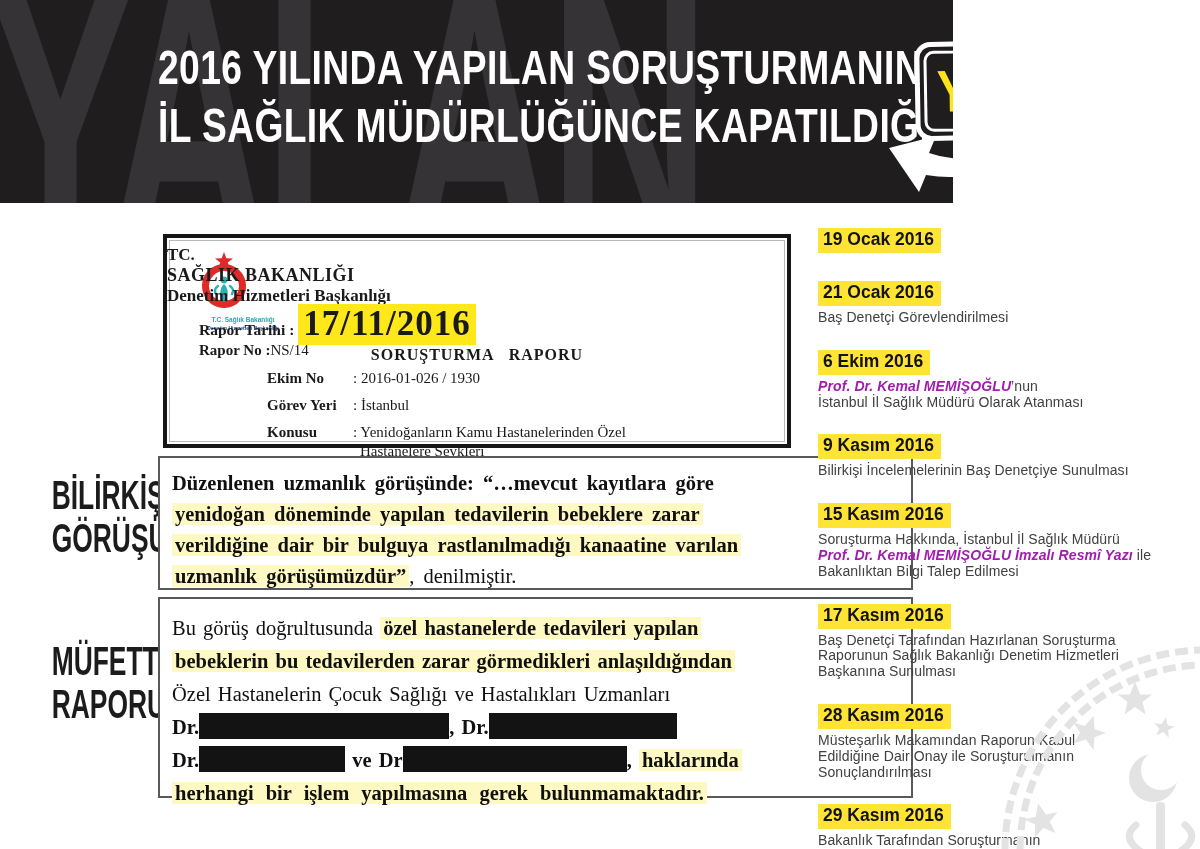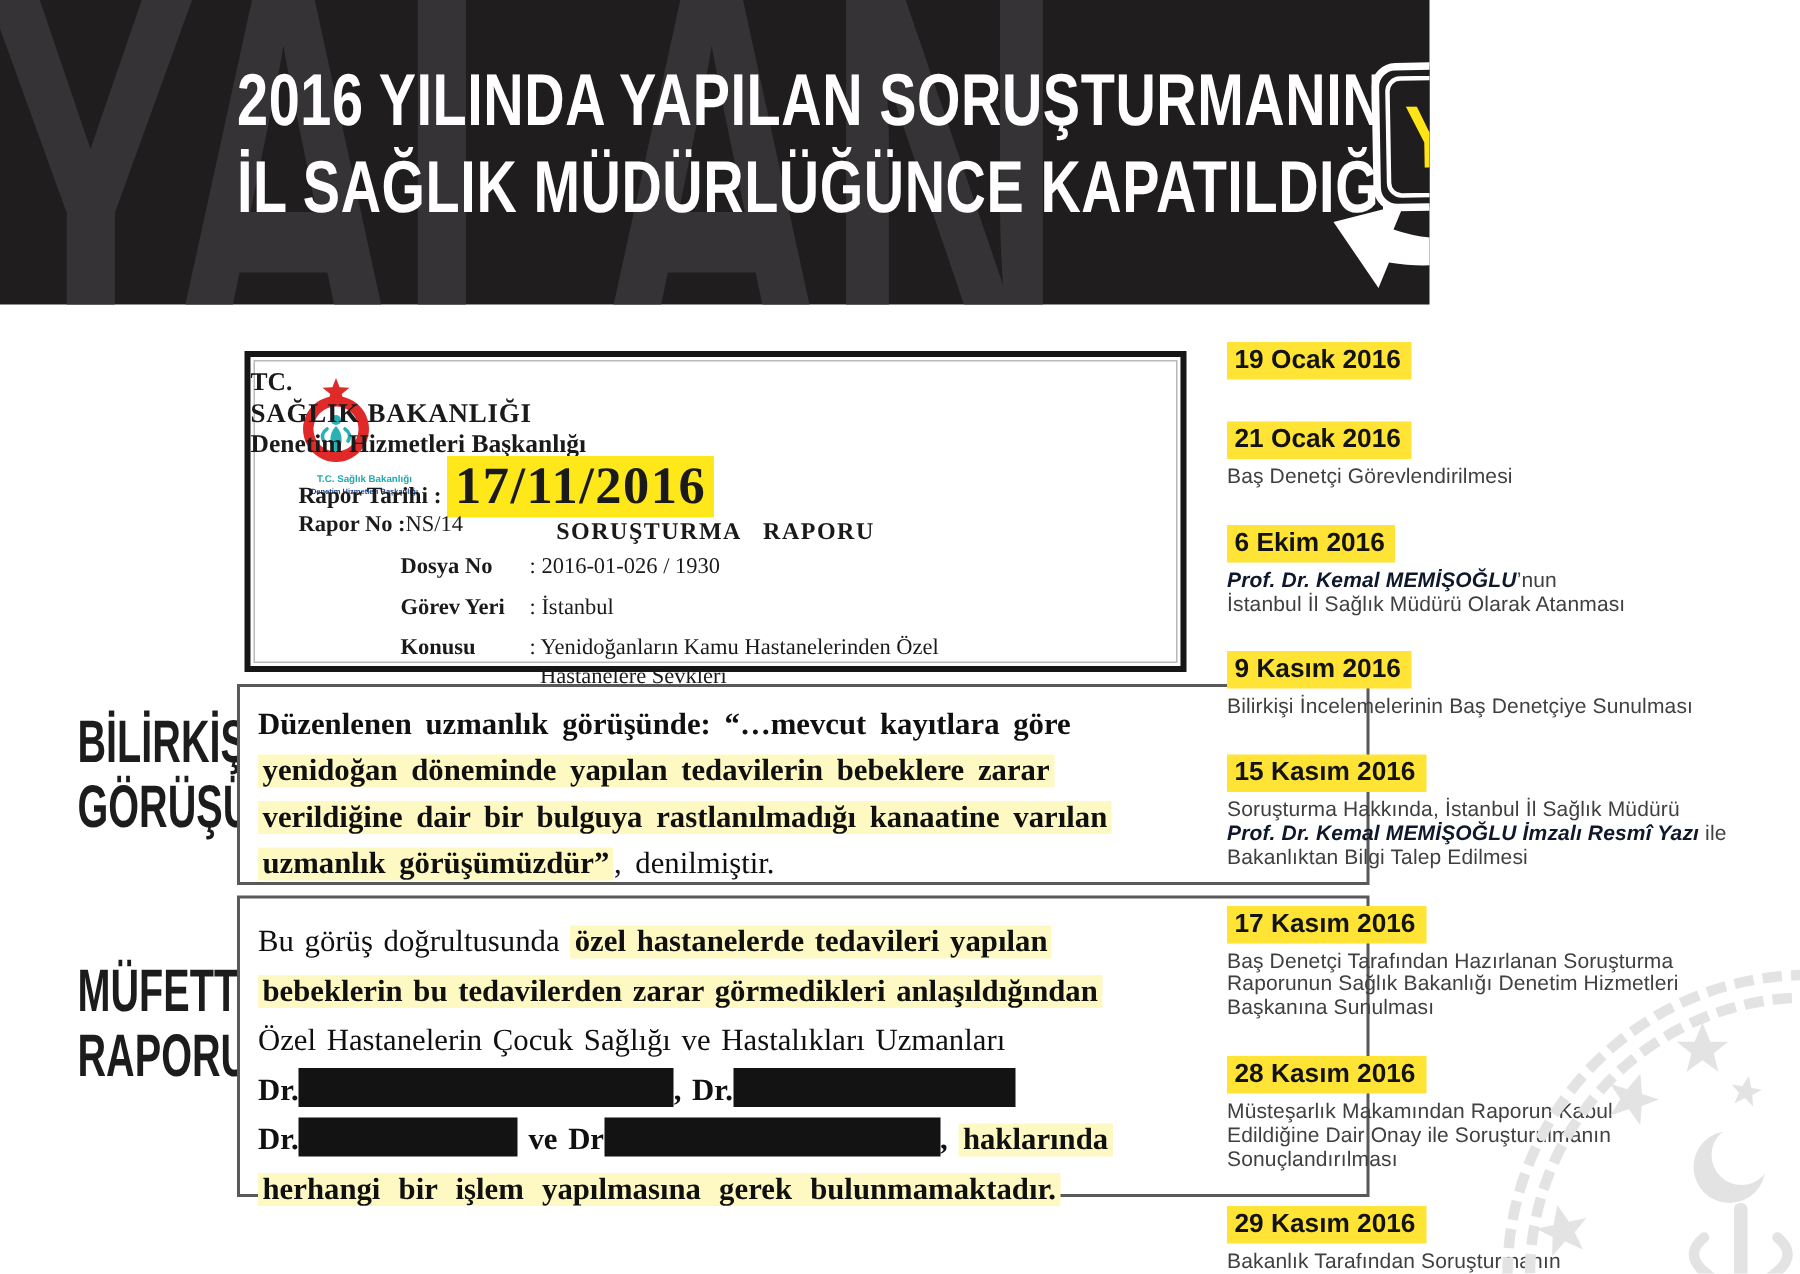--- a/index.html
+++ b/index.html
@@ -65,21 +65,21 @@
   .redact { display:inline-block; background:#131313; height:26px; vertical-align:-5px; }
   .r-w250 { width:250px; } .r-w188 { width:188px; } .r-w146 { width:146px; } .r-w224 { width:224px; }
   .wide-ws { word-spacing:7px !important; }
 
   
   .timeline { position:absolute; left:818px; top:228px; width:374px; display:flex; flex-direction:column; gap:24px; }
   .tl-entry { display:flex; flex-direction:column; align-items:flex-start; }
   .tl-date { display:inline-block; background:#ffe435; color:#131313; font-weight:bold; font-size:17.5px;
     padding:1px 7px 3px 5px; margin-bottom:4px; }
   .tl-line { font-size:14px; line-height:15.8px; color:#404040; letter-spacing:0.1px; white-space:nowrap; }
-  .tl-red { color:#0f172a; font-weight:bold; font-style:italic; }
+  .tl-red { color:#a21caf; font-weight:bold; font-style:italic; }
 
   
   .watermark { position:absolute; left:950px; top:610px; width:500px; height:500px; pointer-events:none; }
 </style>
 </head>
 <body>
 
 <div class="banner">
   <div class="ghost-text">YALAN</div>
   <div class="headline">
@@ -122,21 +122,21 @@
     <span class="doc-date-value">17/11/2016</span>
   </div>
 
   <div class="doc-no-row">
     <span class="lbl">Rapor No :</span><span>NS/14</span>
   </div>
 
   <div class="doc-title">SORUŞTURMA RAPORU</div>
 
   <div class="doc-field f0">
-    <span class="flbl">Dosya No</span>
+    <span class="flbl">Ekim No</span>
     <span class="fval">: 2016-01-026 / 1930</span>
   </div>
   <div class="doc-field f1">
     <span class="flbl">Görev Yeri</span>
     <span class="fval">: İstanbul</span>
   </div>
   <div class="doc-field f2">
     <span class="flbl">Konusu</span>
     <span class="fval">: Yenidoğanların Kamu Hastanelerinden Özel</span>
     <span class="fval2">Hastanelere Sevkleri</span>

